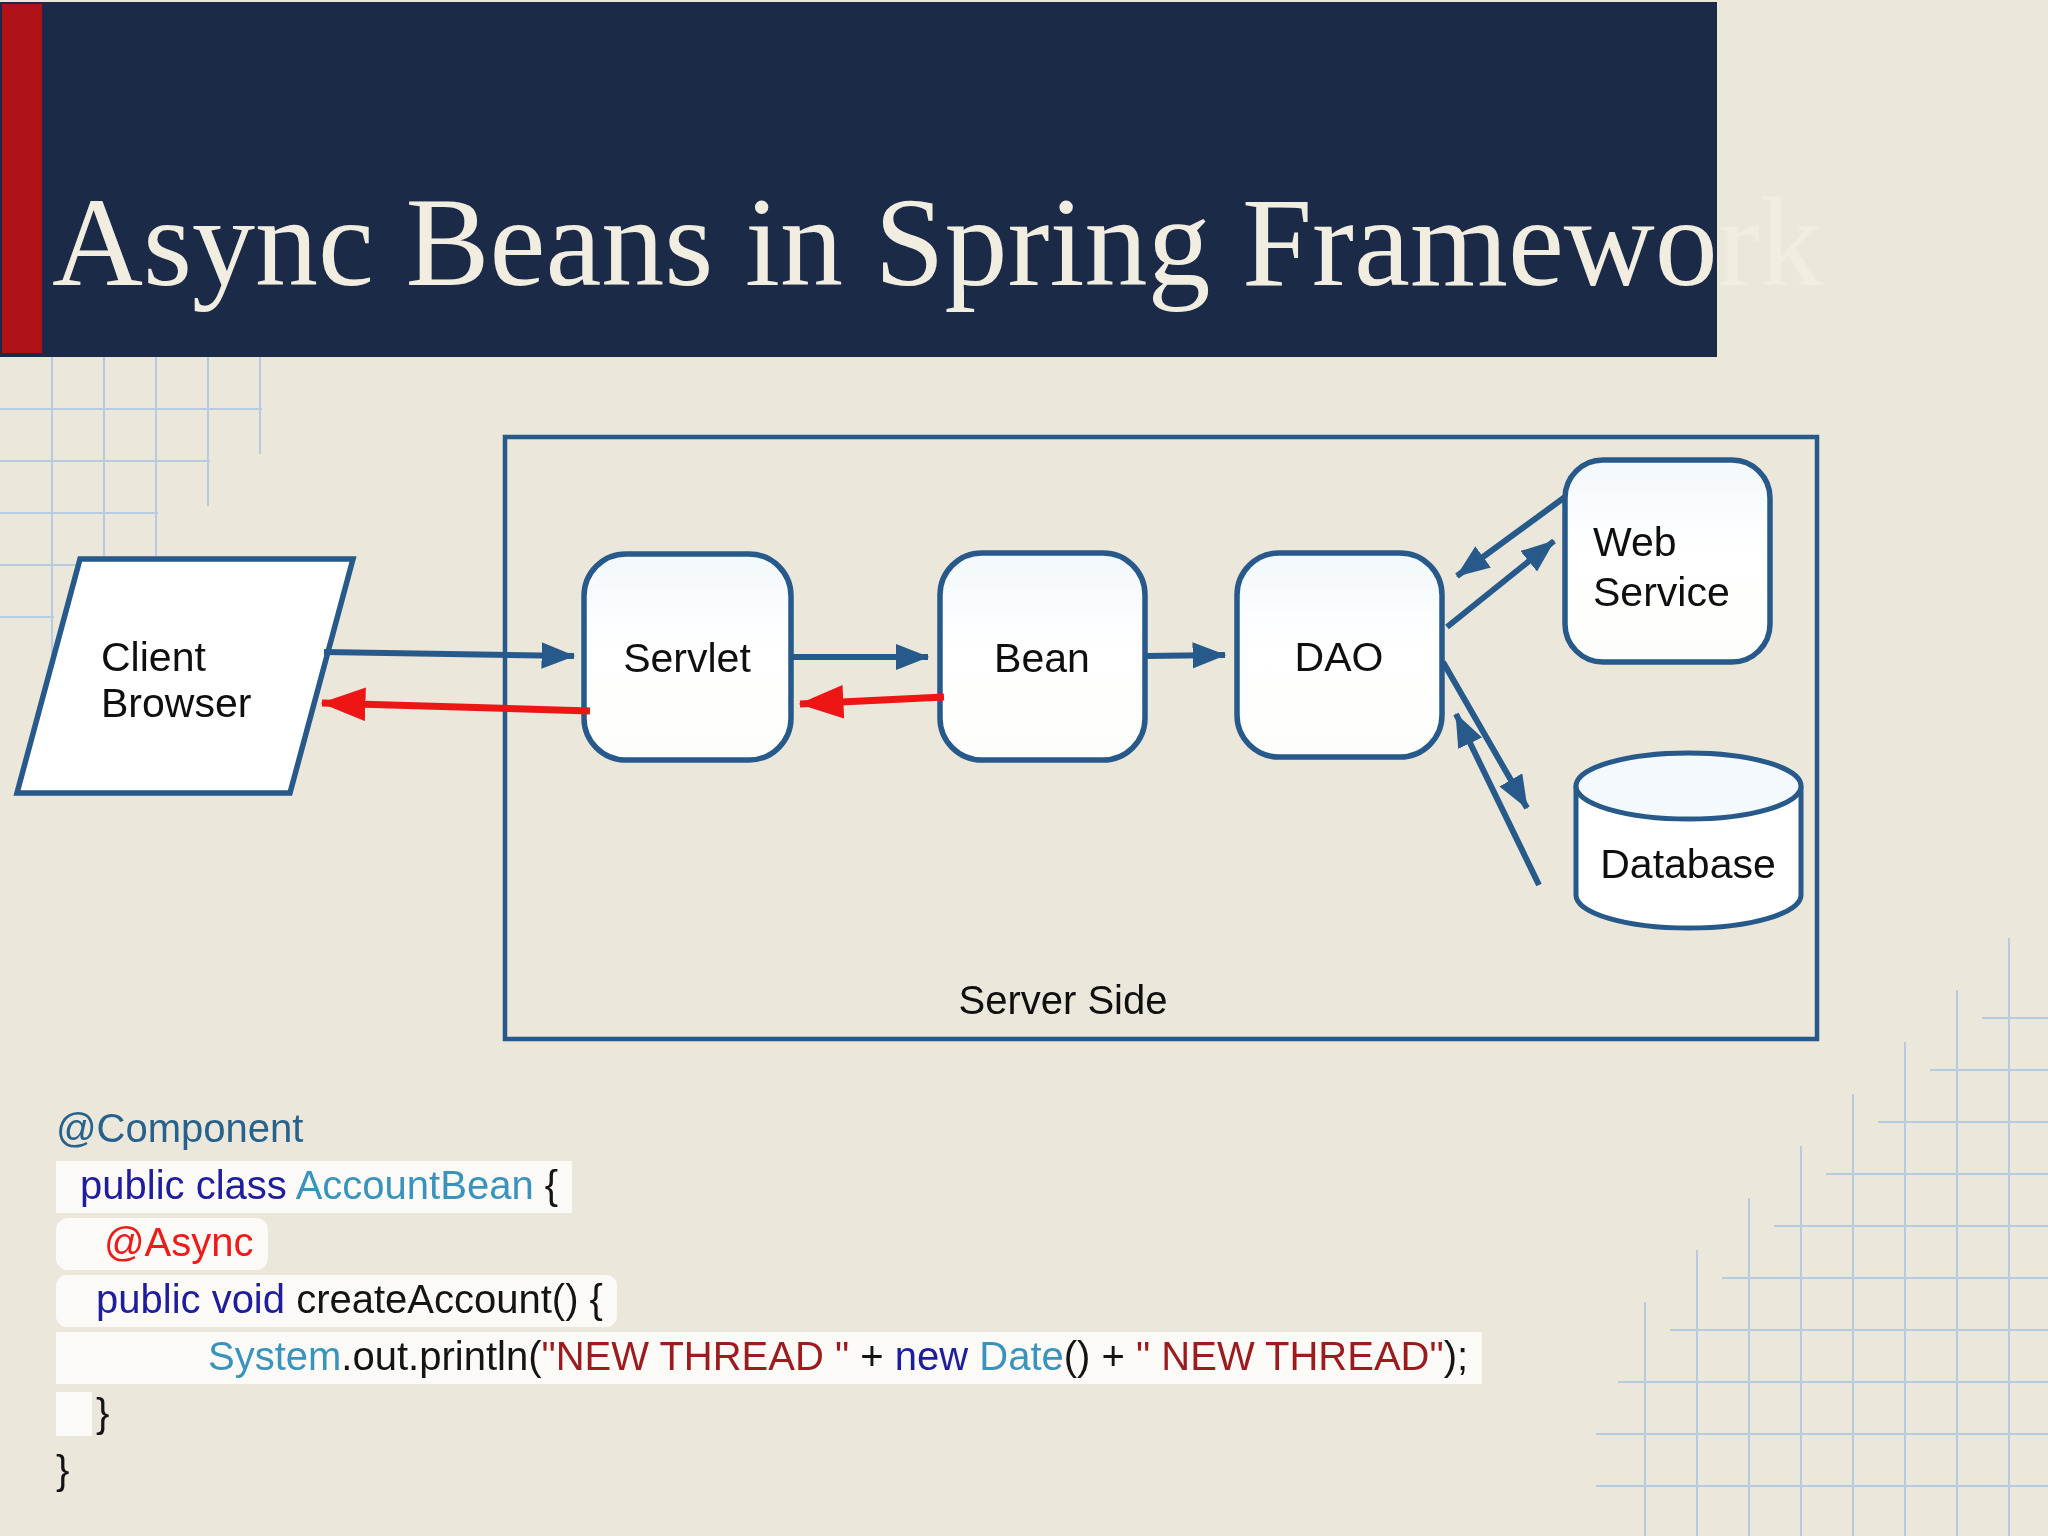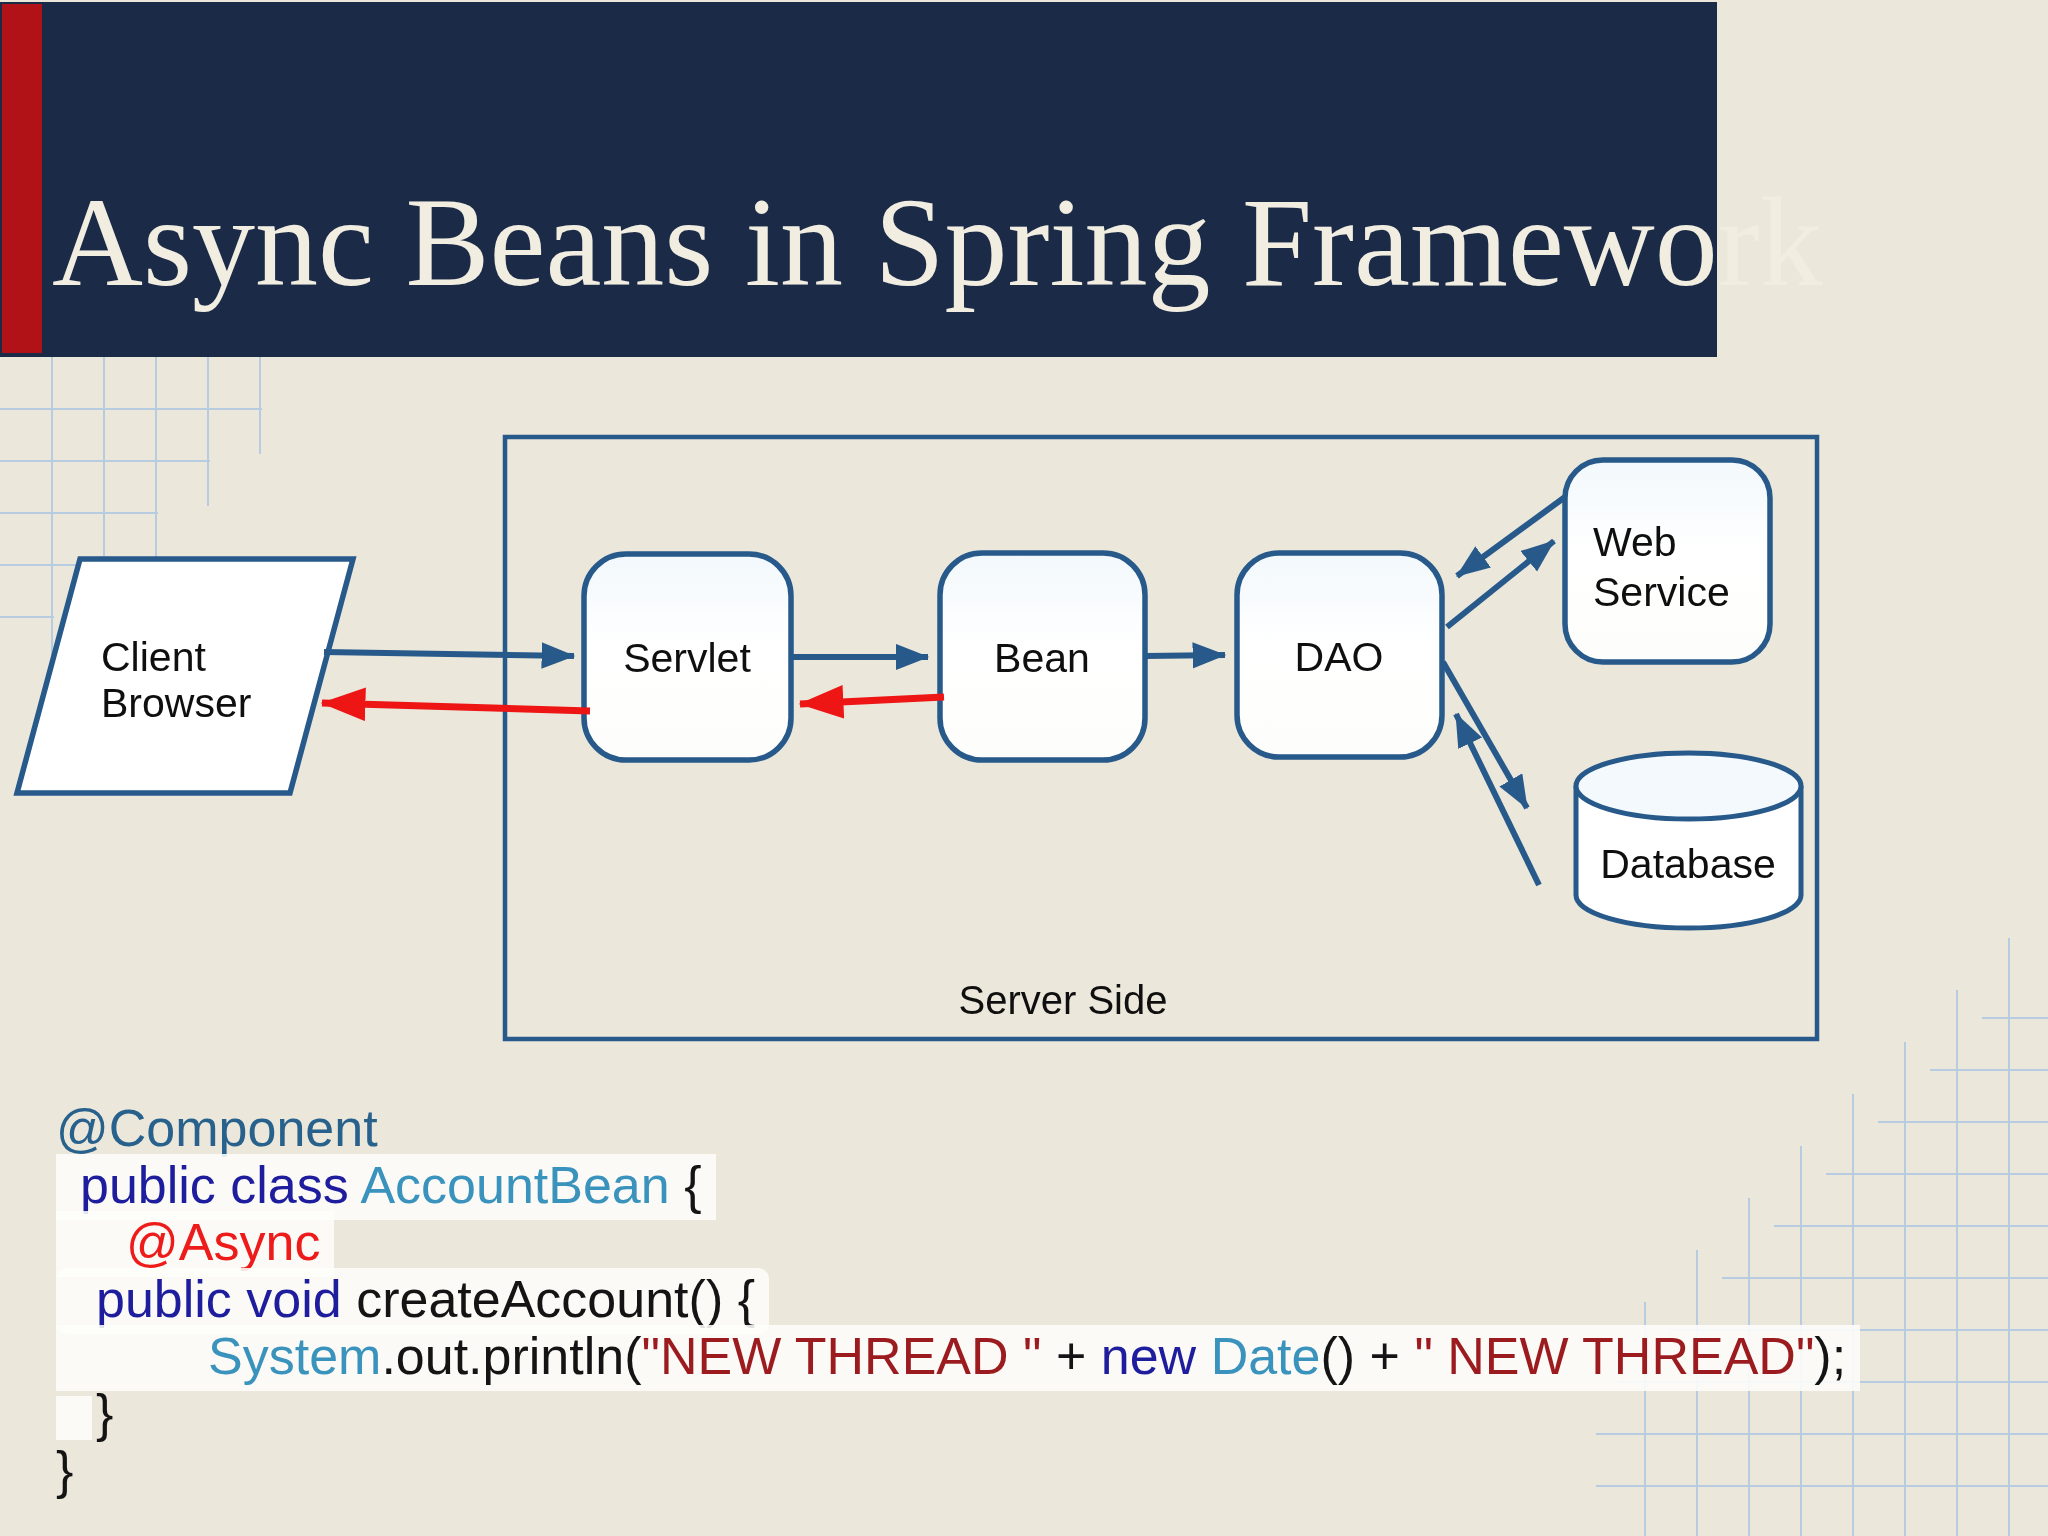--- a/index.html
+++ b/index.html
@@ -5,21 +5,21 @@
   html,body{margin:0;padding:0;background:#ebe7db;}
   .slide{position:relative;width:2048px;height:1536px;background:#ebe7db;overflow:hidden;
          font-family:"Liberation Sans",sans-serif;}
   .header-navy{position:absolute;left:0;top:2px;width:1717px;height:355px;background:#1b2a47;}
   .header-red{position:absolute;left:2px;top:4px;width:40px;height:349px;background:#b11217;}
   .title{position:absolute;left:52px;top:87px;font-family:"Liberation Serif",serif;
          font-size:126px;font-weight:400;color:#f1ede1;white-space:nowrap;letter-spacing:0;text-align:right;}
   .diagram{position:absolute;left:0;top:0;width:2048px;height:1536px;}
   .diagram text{font-family:"Liberation Sans",sans-serif;font-size:41px;fill:#0f0f0f;}
   .diagram text.small{font-size:40px;}
-  .code{position:absolute;left:56px;top:1100px;font-size:52px;color:#141414;}
+  .code{position:absolute;left:56px;top:1100px;font-size:40px;color:#141414;}
   .code-line{height:57px;line-height:57px;white-space:pre;}
   .hl{background:rgba(253,253,250,0.88);padding:2px 14px 6px 6px;}
   .hl-block{display:inline-block;width:36px;height:44px;vertical-align:-9px;
             background:rgba(253,253,250,0.88);margin-right:4px;}
   .c-annot{color:#27618c}
   .c-kw{color:#1d1d9e}
   .c-type{color:#3a93bd}
   .c-async{color:#ee1b1b}
   .c-str{color:#9c1b1f}
   .c-plain{color:#141414}
@@ -131,20 +131,20 @@
 
     <g stroke="#ee1515" stroke-width="7" fill="none">
       <line x1="590" y1="711" x2="322" y2="703" marker-end="url(#mr)"></line>
       <line x1="944" y1="697" x2="800" y2="704" marker-end="url(#mr)"></line>
     </g>
   </svg>
 
   <div class="code">
       <div class="code-line" style="padding-left: 0px;"><span class="c-annot">@Component</span></div>
       <div class="code-line"><span class="hl" style="padding-left: 24px;"><span class="c-kw">public class </span><span class="c-type">AccountBean</span><span class="c-plain"> {</span></span></div>
-      <div class="code-line"><span class="hl" style="padding-left: 70px;"><span class="c-async">@Async</span></span></div>
+      <div class="code-line"><span class="hl" style="padding-left: 48px; border-radius: 12px;"><span class="c-async">@Async</span></span></div>
       <div class="code-line"><span class="hl" style="padding-left: 40px; border-radius: 11px;"><span class="c-kw">public void </span><span class="c-plain">createAccount() {</span></span></div>
       <div class="code-line"><span class="hl" style="padding-left: 152px;"><span class="c-type">System</span><span class="c-plain">.out.println(</span><span class="c-str">"NEW THREAD "</span><span class="c-plain"> + </span><span class="c-kw">new</span><span class="c-plain"> </span><span class="c-type">Date</span><span class="c-plain">() + </span><span class="c-str">" NEW THREAD"</span><span class="c-plain">);</span></span></div>
       <div class="code-line"><span class="hl-block" style="width: 36px;"></span><span class="c-plain">}</span></div>
       <div class="code-line" style="padding-left: 0px;"><span class="c-plain">}</span></div>
     </div>
 
 </div>
 
 </body></html>

